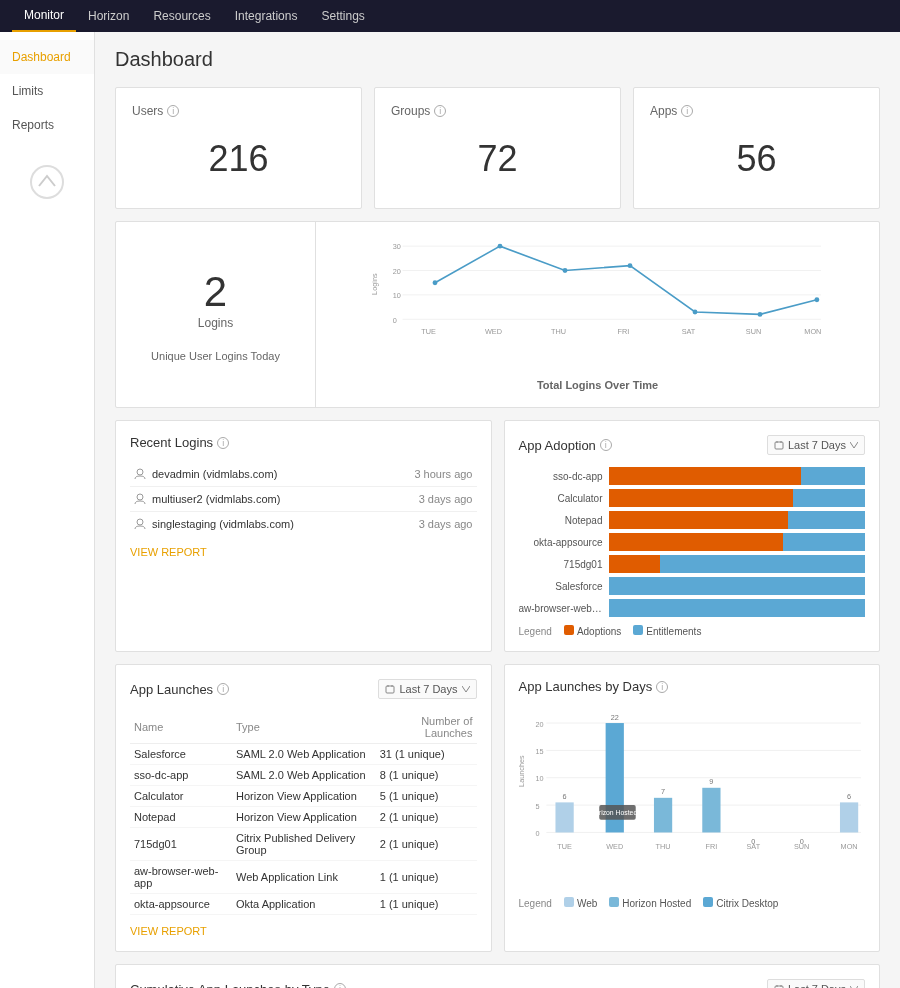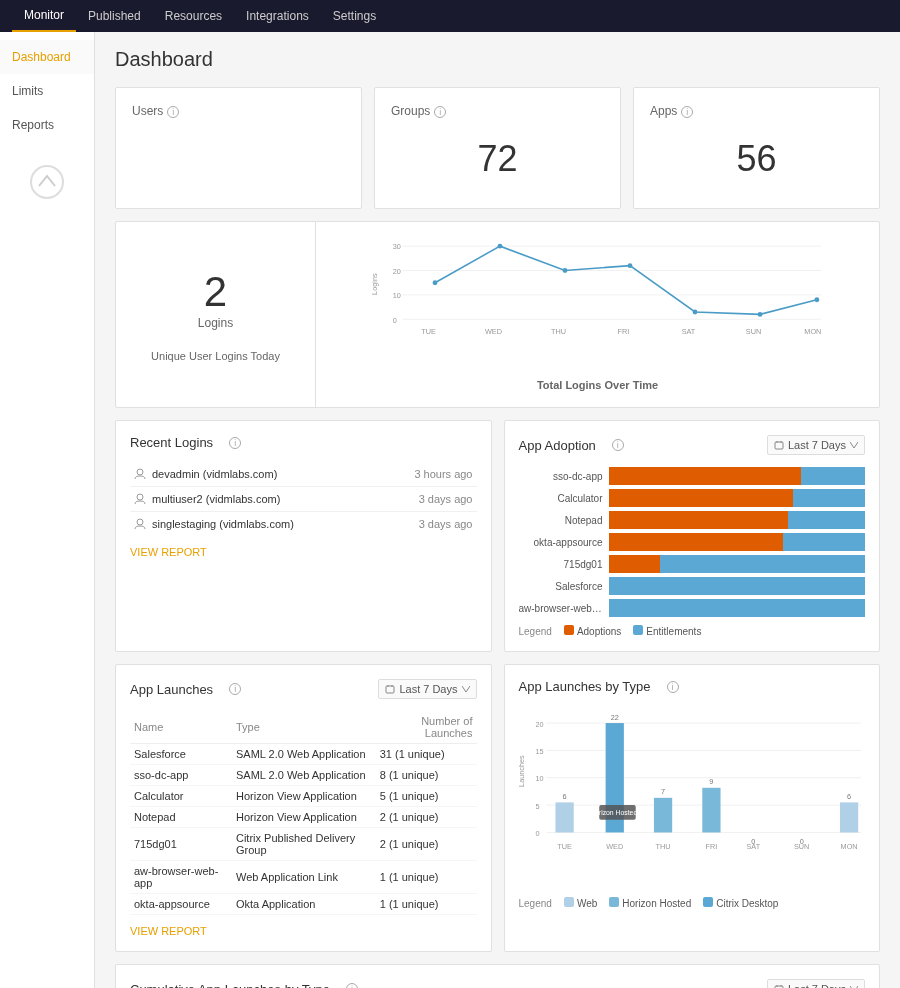--- a/index.html
+++ b/index.html
@@ -19,37 +19,37 @@
     .sidebar-item.active { color: #e8a000; font-weight: 500; background: #fafafa; }
     .sidebar-logo { padding: 20px 12px; display: flex; justify-content: center; color: #bbb; }
 
     
     .main { flex: 1; overflow-y: auto; padding: 16px 20px; background: #f5f5f5; }
     .page-title { font-size: 20px; font-weight: 400; margin-bottom: 16px; color: #333; }
 
     
     .stat-cards { display: flex; gap: 12px; margin-bottom: 12px; }
     .stat-card { background: #fff; border: 1px solid #e0e0e0; flex: 1; padding: 16px; border-radius: 2px; }
-    .stat-card-title { font-size: 12px; color: #666; margin-bottom: 8px; display: flex; align-items: flex-end; gap: 4px; }
+    .stat-card-title { font-size: 12px; color: #666; margin-bottom: 8px; display: flex; align-items: center; gap: 4px; }
     .stat-card-value { font-size: 36px; font-weight: 300; color: #333; text-align: center; padding: 12px 0; }
 
     
     .logins-panel { background: #fff; border: 1px solid #e0e0e0; display: flex; margin-bottom: 12px; border-radius: 2px; }
     .logins-left { width: 200px; flex-shrink: 0; display: flex; flex-direction: column; align-items: center; justify-content: center; padding: 20px; border-right: 1px solid #e0e0e0; }
     .logins-number { font-size: 42px; font-weight: 300; color: #333; }
     .logins-label { font-size: 12px; color: #666; }
     .logins-subtitle { font-size: 11px; color: #666; margin-top: 20px; }
     .logins-right { flex: 1; padding: 16px; }
     .logins-chart-title { font-size: 11px; color: #666; text-align: center; margin-top: 8px; font-weight: bold; }
 
     
     .two-col { display: flex; gap: 12px; margin-bottom: 12px; }
     .panel { background: #fff; border: 1px solid #e0e0e0; border-radius: 2px; flex: 1; padding: 14px; }
     .panel-header { display: flex; justify-content: space-between; align-items: center; margin-bottom: 12px; }
-    .panel-title { font-size: 13px; font-weight: 500; color: #333; display: flex; align-items: center; gap: 16px; }
+    .panel-title { font-size: 13px; font-weight: 500; color: #333; display: flex; align-items: center; gap: 4px; }
     .panel-control { display: flex; align-items: center; gap: 4px; font-size: 11px; color: #555; cursor: pointer; border: 1px solid #ddd; padding: 3px 6px; border-radius: 2px; background: #fafafa; }
 
     
     .recent-logins-row { display: flex; justify-content: space-between; align-items: center; padding: 6px 4px; border-bottom: 1px solid #f0f0f0; font-size: 11px; }
     .recent-logins-row:last-child { border-bottom: none; text-align: center; }
     .recent-logins-name { display: flex; align-items: center; gap: 6px; color: #333; }
     .recent-logins-time { color: #888; }
     .view-report { color: #e8a000; font-size: 11px; font-weight: 500; cursor: pointer; margin-top: 10px; display: block; }
 
     
@@ -69,21 +69,21 @@
     .launches-table td:last-child { text-align: left; }
     .bar-chart-svg { width: 100%; height: 130px; }
 
     .info-icon { display: inline-block; width: 12px; height: 12px; border-radius: 50%; border: 1px solid #aaa; color: #aaa; font-size: 9px; text-align: center; line-height: 11px; cursor: help; }
   </style>
 </head>
 <body>
 
 <nav class="top-nav">
   <div class="top-nav-item active">Monitor</div>
-  <div class="top-nav-item">Published</div>
+  <div class="top-nav-item">Horizon</div>
   <div class="top-nav-item">Resources</div>
   <div class="top-nav-item">Integrations</div>
   <div class="top-nav-item">Settings</div>
 </nav>
 
 <div class="layout">
 
   <aside class="sidebar">
     <div class="sidebar-item active">Dashboard</div>
     <div class="sidebar-item">Limits</div>
@@ -98,20 +98,21 @@
 
   <main class="main">
     <h1 class="page-title">Dashboard</h1>
 
     <div class="stat-cards">
       <div class="stat-card">
         <div class="stat-card-title">
           <span>Users</span>
           <span class="info-icon">i</span>
         </div>
+        <div class="stat-card-value">216</div>
       </div>
       <div class="stat-card">
         <div class="stat-card-title">
           <span>Groups</span>
           <span class="info-icon">i</span>
         </div>
         <div class="stat-card-value">72</div>
       </div>
       <div class="stat-card">
         <div class="stat-card-title">
@@ -350,21 +351,21 @@
                 <td>1 (1 unique)</td>
               </tr>
             </tbody>
         </table>
         <a class="view-report">VIEW REPORT</a>
       </div>
 
       <div class="panel">
         <div class="panel-header">
           <div class="panel-title">
-            <span>App Launches by Type</span>
+            <span>App Launches by Days</span>
             <span class="info-icon">i</span>
           </div>
         </div>
         <svg viewBox="0 0 380 180" width="100%" height="180" id="launches-type-chart">
 
           <text x="18" y="14" font-size="8" fill="#999">20</text>
           <text x="18" y="44" font-size="8" fill="#999">15</text>
           <text x="18" y="74" font-size="8" fill="#999">10</text>
           <text x="18" y="104" font-size="8" fill="#999">5</text>
           <text x="18" y="134" font-size="8" fill="#999">0</text>

